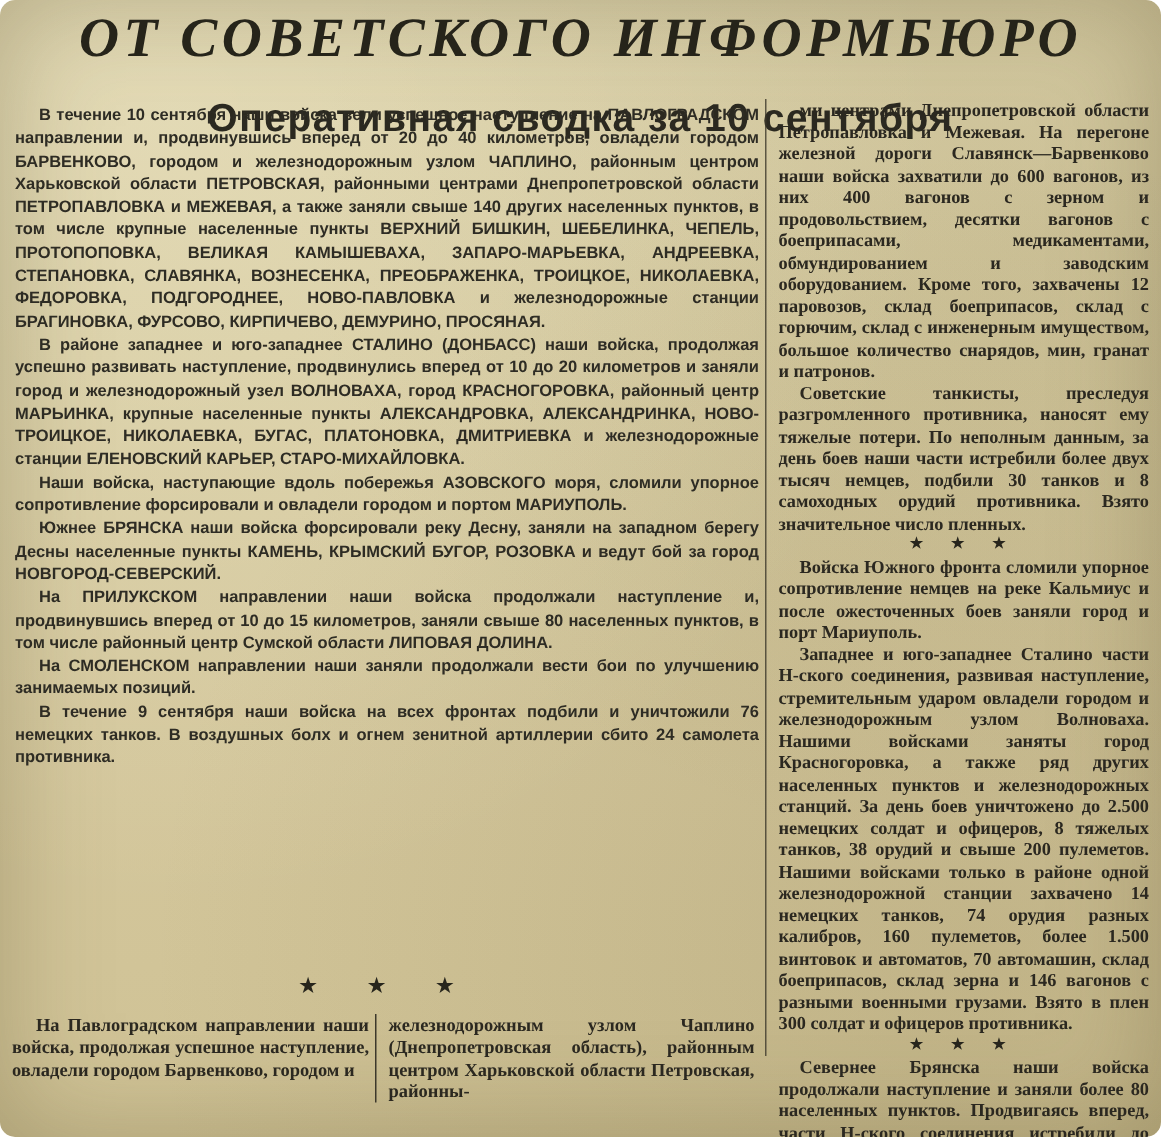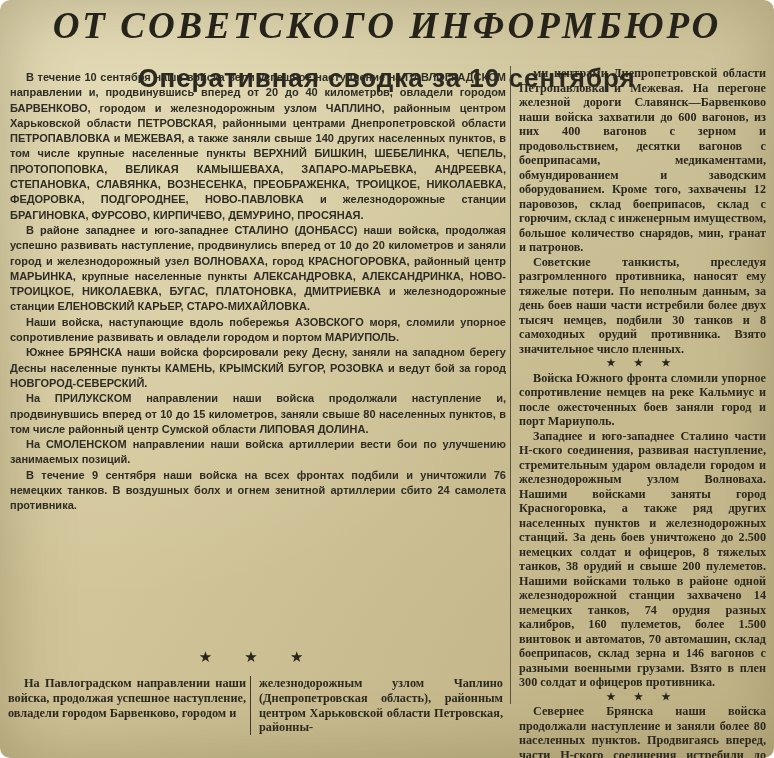--- a/index.html
+++ b/index.html
@@ -75,24 +75,24 @@
 <div class="page">
 
   <div class="masthead">
     <div class="masthead-title">ОТ СОВЕТСКОГО ИНФОРМБЮРО</div>
     <div class="masthead-subtitle">Оперативная сводка за 10 сентября</div>
   </div>
 
   <div class="left-col">
     <p>В течение 10 сентября наши войска вели успешное наступление на ПАВЛОГРАДСКОМ направлении и, продвинувшись вперед от 20 до 40 километров, овладели городом БАРВЕНКОВО, городом и железнодорожным узлом ЧАПЛИНО, районным центром Харьковской области ПЕТРОВСКАЯ, районными центрами Днепропетровской области ПЕТРОПАВЛОВКА и МЕЖЕВАЯ, а также заняли свыше 140 других населенных пунктов, в том числе крупные населенные пункты ВЕРХНИЙ БИШКИН, ШЕБЕЛИНКА, ЧЕПЕЛЬ, ПРОТОПОПОВКА, ВЕЛИКАЯ КАМЫШЕВАХА, ЗАПАРО-МАРЬЕВКА, АНДРЕЕВКА, СТЕПАНОВКА, СЛАВЯНКА, ВОЗНЕСЕНКА, ПРЕОБРАЖЕНКА, ТРОИЦКОЕ, НИКОЛАЕВКА, ФЕДОРОВКА, ПОДГОРОДНЕЕ, НОВО-ПАВЛОВКА и железнодорожные станции БРАГИНОВКА, ФУРСОВО, КИРПИЧЕВО, ДЕМУРИНО, ПРОСЯНАЯ.</p>
     <p>В районе западнее и юго-западнее СТАЛИНО (ДОНБАСС) наши войска, продолжая успешно развивать наступление, продвинулись вперед от 10 до 20 километров и заняли город и железнодорожный узел ВОЛНОВАХА, город КРАСНОГОРОВКА, районный центр МАРЬИНКА, крупные населенные пункты АЛЕКСАНДРОВКА, АЛЕКСАНДРИНКА, НОВО-ТРОИЦКОЕ, НИКОЛАЕВКА, БУГАС, ПЛАТОНОВКА, ДМИТРИЕВКА и железнодорожные станции ЕЛЕНОВСКИЙ КАРЬЕР, СТАРО-МИХАЙЛОВКА.</p>
-    <p>Наши войска, наступающие вдоль побережья АЗОВСКОГО моря, сломили упорное сопротивление развивать и овладели городом и портом МАРИУПОЛЬ.</p>
+    <p>Наши войска, наступающие вдоль побережья АЗОВСКОГО моря, сломили упорное сопротивление форсировали и овладели городом и портом МАРИУПОЛЬ.</p>
     <p>Южнее БРЯНСКА наши войска форсировали реку Десну, заняли на западном берегу Десны населенные пункты КАМЕНЬ, КРЫМСКИЙ БУГОР, РОЗОВКА и ведут бой за город НОВГОРОД-СЕВЕРСКИЙ.</p>
     <p>На ПРИЛУКСКОМ направлении наши войска продолжали наступление и, продвинувшись вперед от 10 до 15 километров, заняли свыше 80 населенных пунктов, в том числе районный центр Сумской области ЛИПОВАЯ ДОЛИНА.</p>
-    <p>На СМОЛЕНСКОМ направлении наши войска артиллерии вести бои по улучшению занимаемых позиций.</p>
+    <p>На СМОЛЕНСКОМ направлении наши заняли продолжали вести бои по улучшению занимаемых позиций.</p>
     <p>В течение 9 сентября наши войска на всех фронтах подбили и уничтожили 76 немецких танков. В воздушных болх и огнем зенитной артиллерии сбито 24 самолета противника.</p>
   </div>
 
   <div class="stars-big">★ ★ ★</div>
 
   <div class="col-divider"></div>
 
   <div class="continuation">
     <div class="cont-col1">
       <p>На Павлоградском направлении наши войска, продолжая успешное наступление, овладели городом Барвенково, городом и</p>

